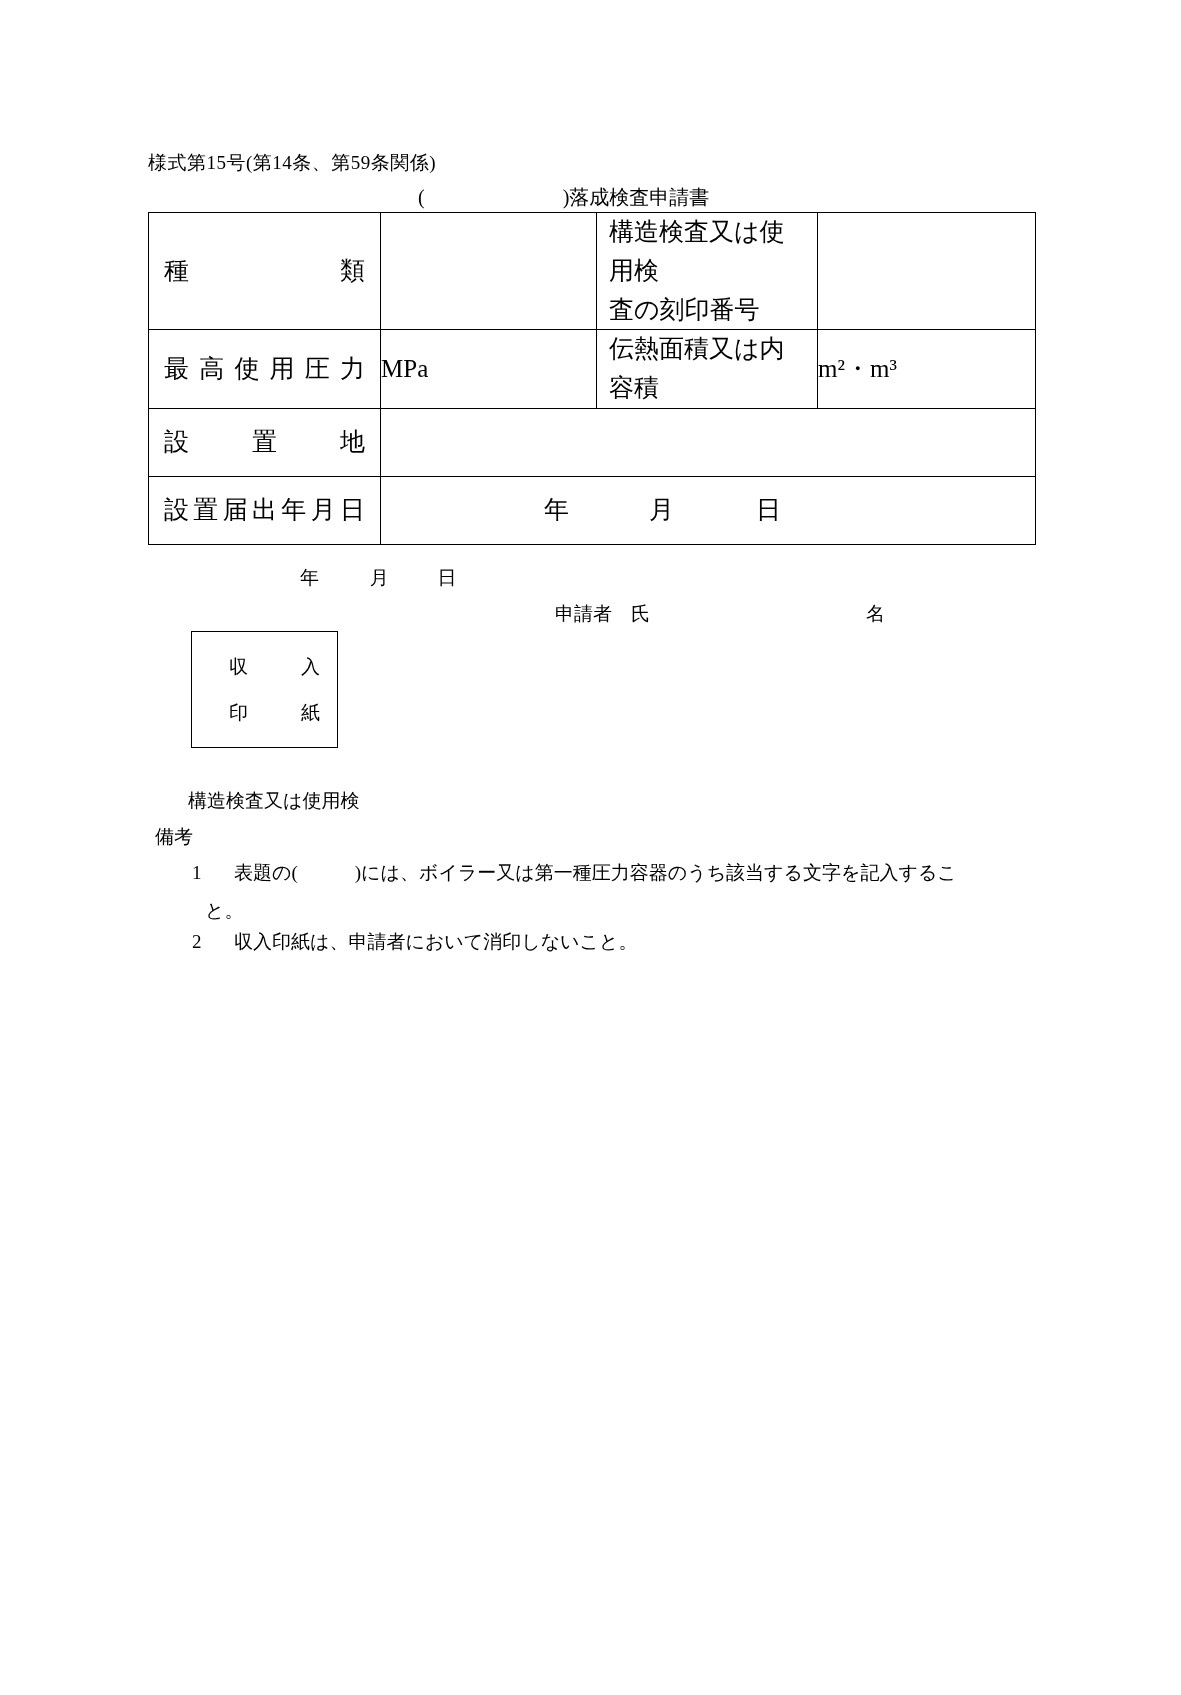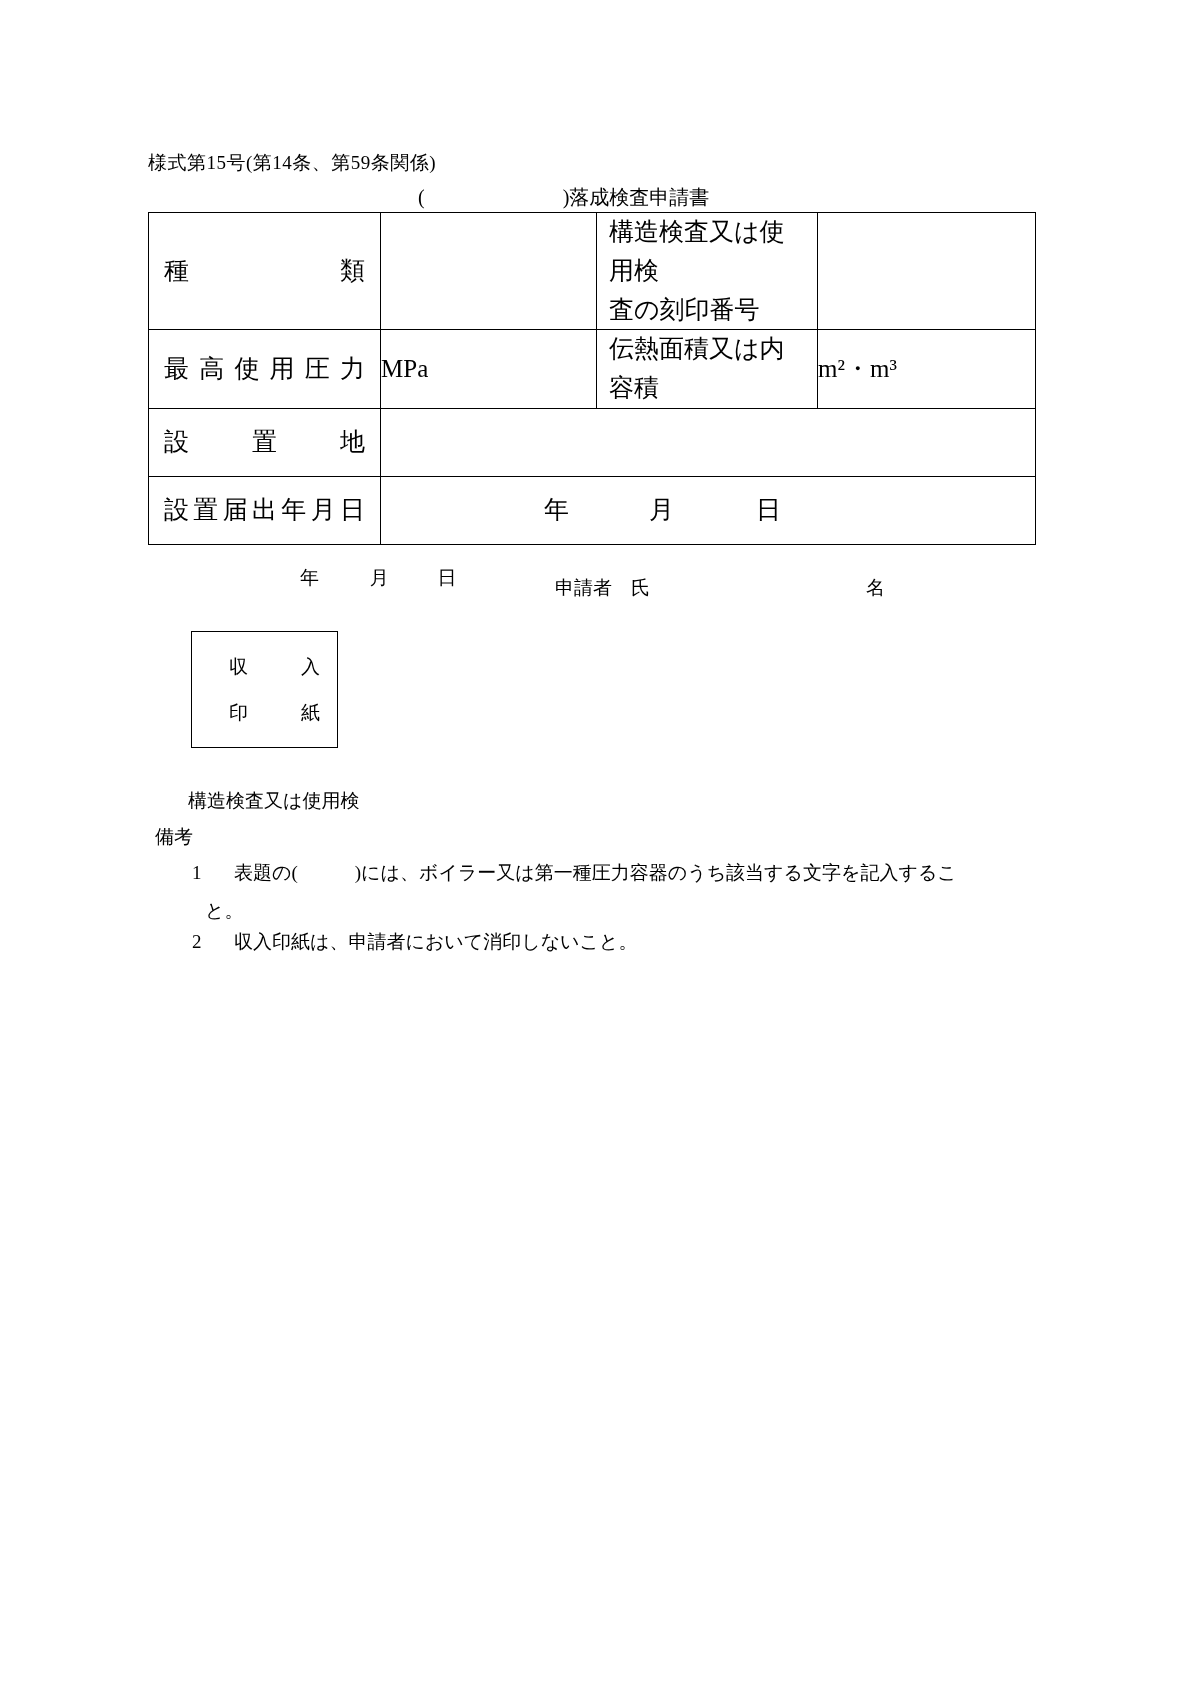--- a/index.html
+++ b/index.html
@@ -84,21 +84,21 @@
     position: absolute;
     left: 300px;
     top: 566px;
   }
   .date-line .dl-m { margin-left: 46px; }
   .date-line .dl-d { margin-left: 44px; }
 
   .applicant-line {
     position: absolute;
     left: 555px;
-    top: 576px;
+    top: 602px;
     width: 330px;
     display: flex;
     justify-content: space-between;
   }
 
   .stamp-box {
     position: absolute;
     left: 191px;
     top: 631px;
     width: 147px;

